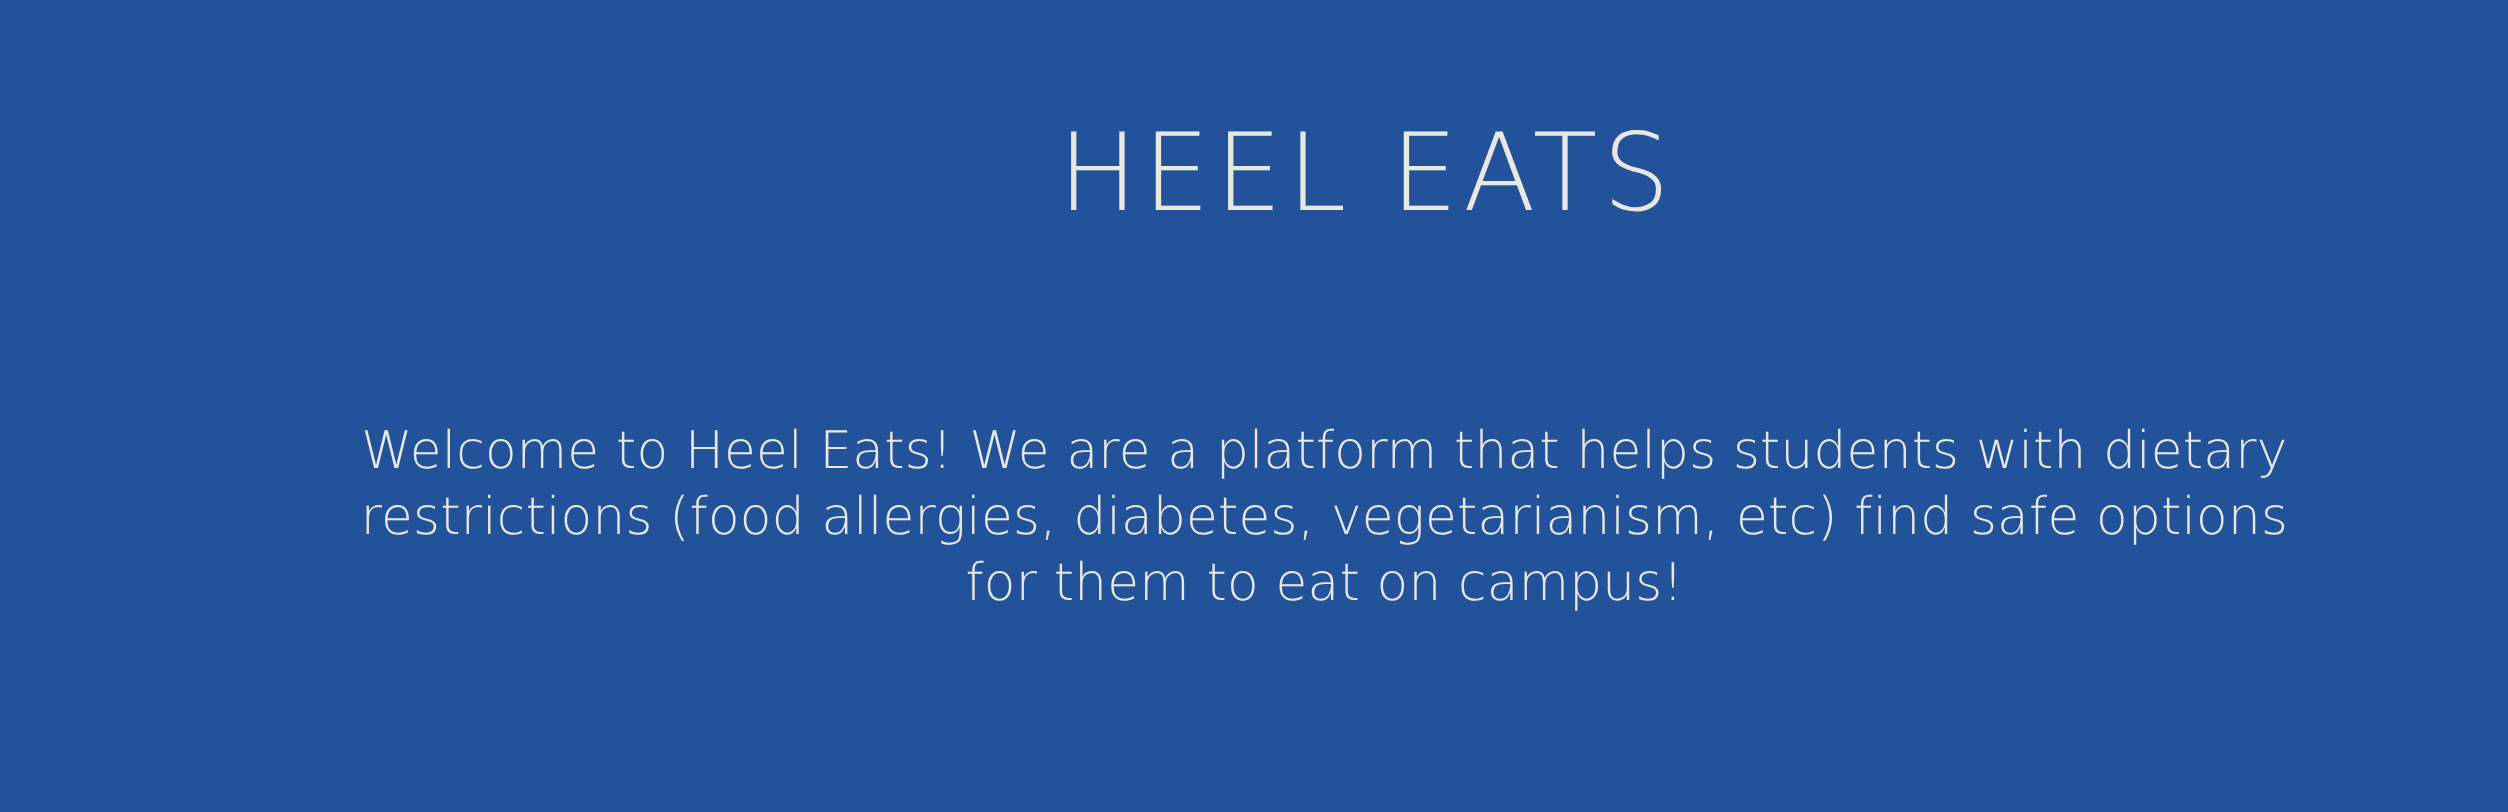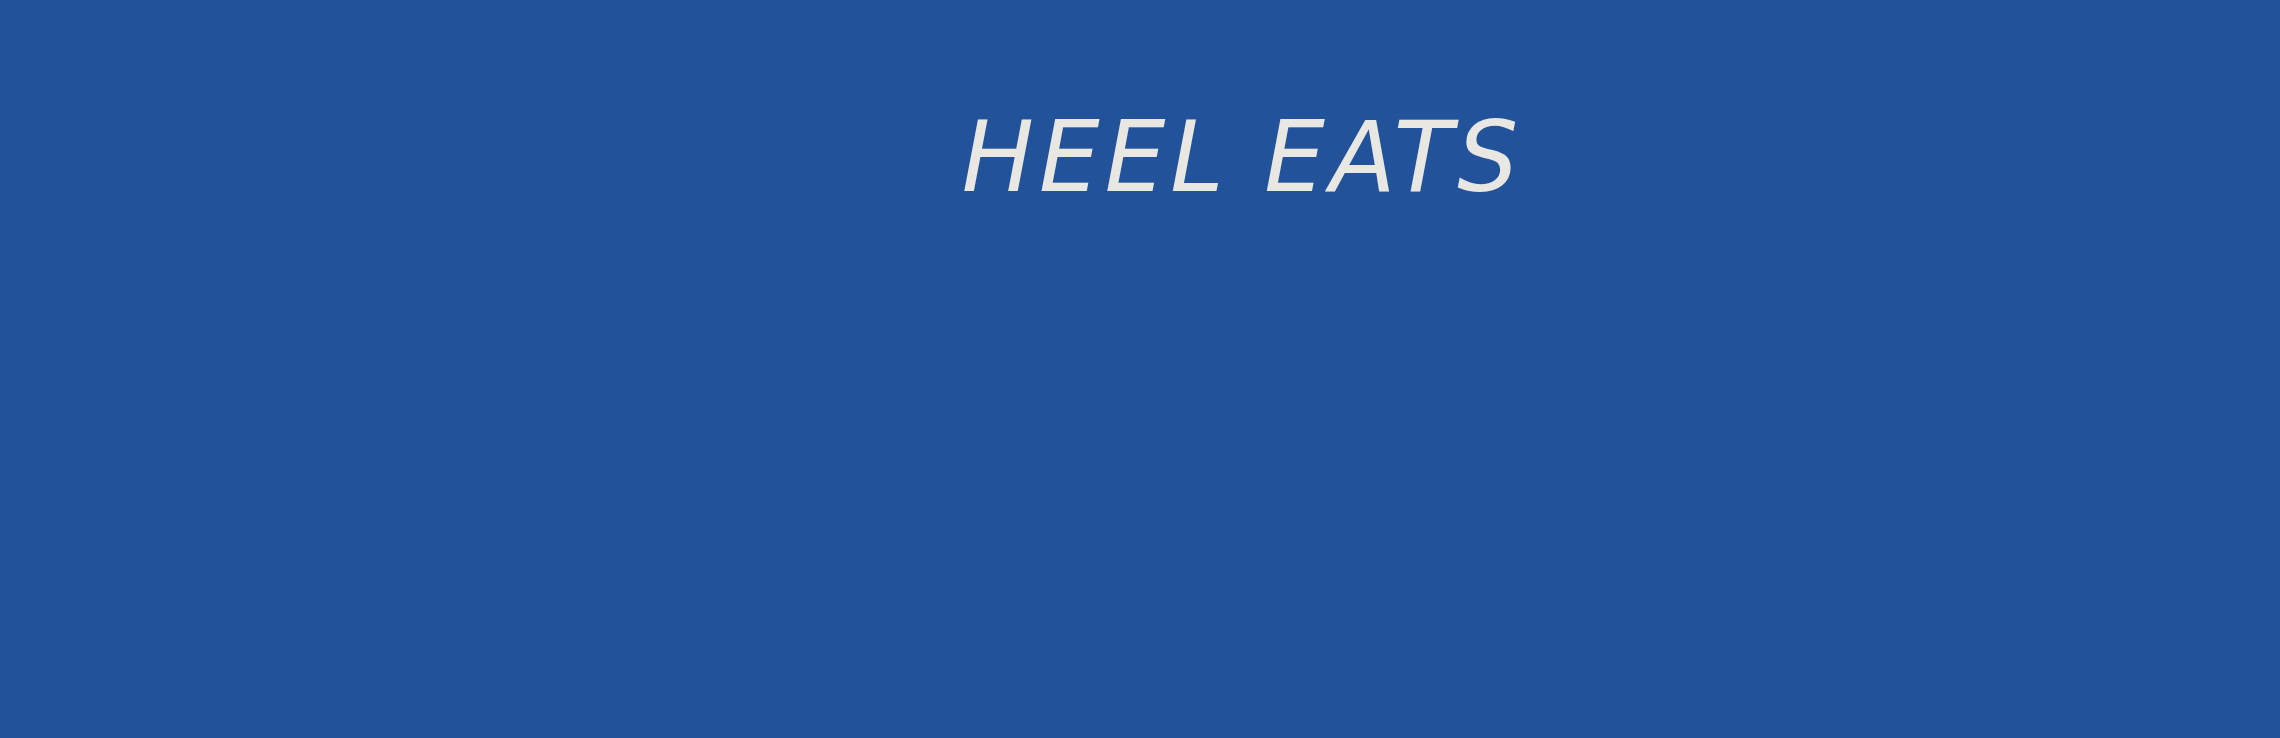--- a/index.html
+++ b/index.html
@@ -13,21 +13,20 @@
     font-family: "Liberation Sans", sans-serif;
     background: #22539a;
   }
 
   .hero {
     position: relative;
     width: 2280px;
     height: 738px;
     background: #22539a;
     box-sizing: border-box;
-    font-style: italic;
   }
 
   
   .site-title-wrap {
     position: absolute;
     left: 0;
     top: 104px;
     width: 2280px;
     text-align: center;
   }
@@ -73,14 +72,17 @@
 </style>
 </head>
 <body>
 
 <div class="hero">
 
   <div class="site-title-wrap">
     <h1 class="site-title">HEEL EATS</h1>
   </div>
 
+  <div class="intro-wrap">
+    <p class="intro-text">Welcome to Heel Eats! We are a platform that helps students with dietary restrictions (food allergies, diabetes, vegetarianism, etc) find safe options for them to eat on campus!</p>
+  </div>
 
 </div>
 
 </body></html>

